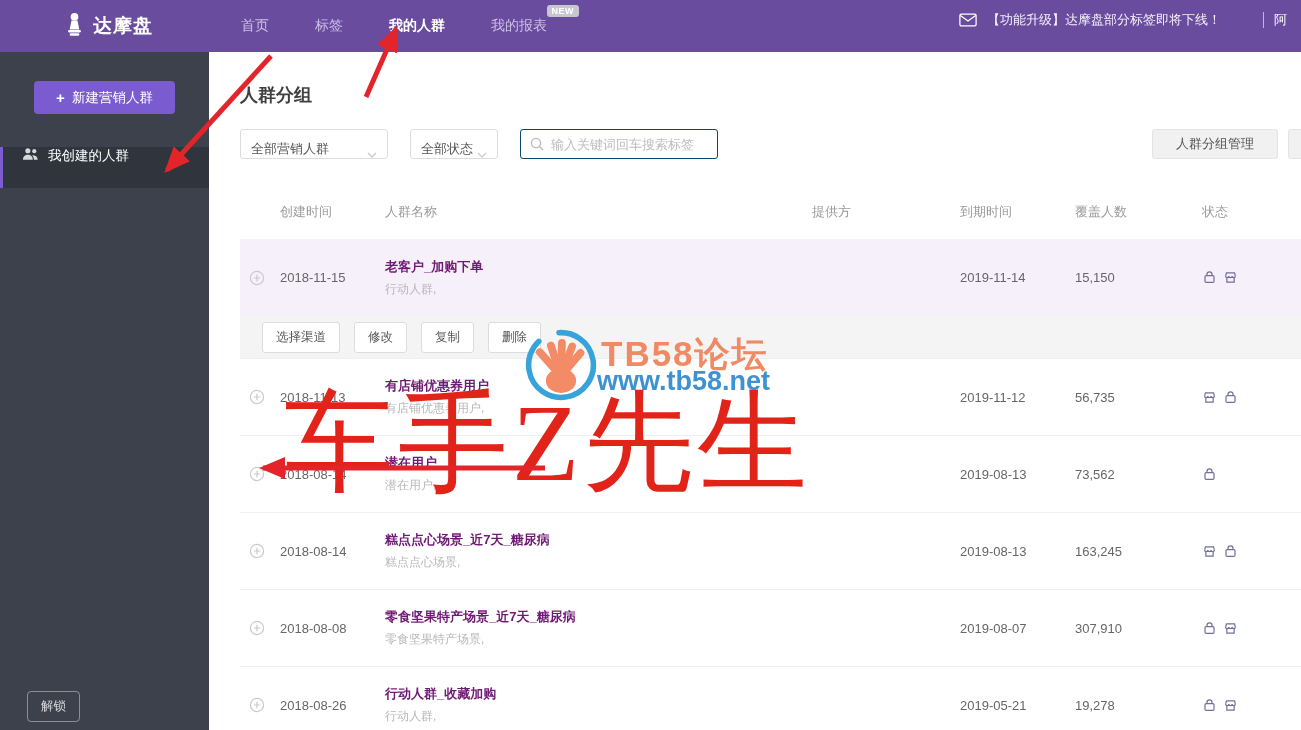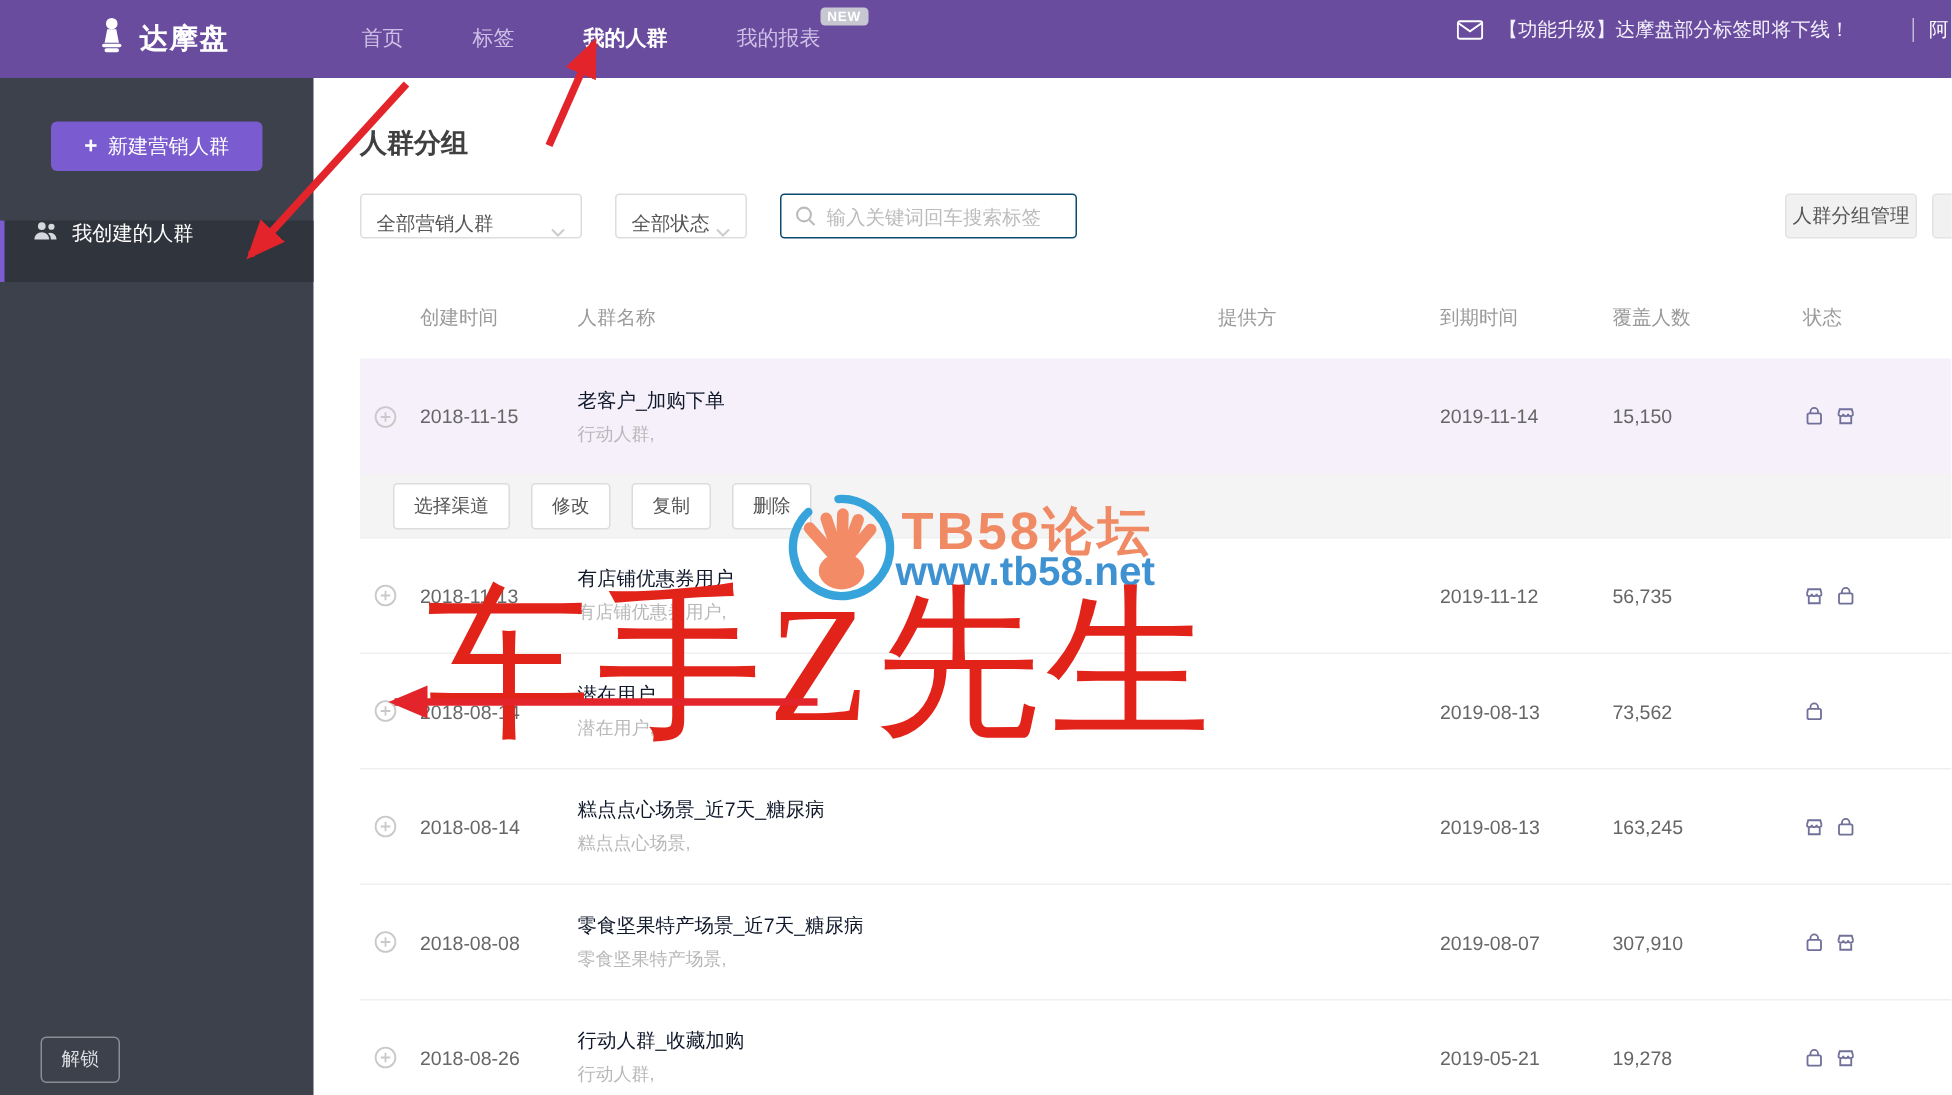--- a/index.html
+++ b/index.html
@@ -7,21 +7,21 @@
   body { font-family:"Liberation Sans","DejaVu Sans",sans-serif; background:#fff; position:relative; }
 
   
   .topbar { position:absolute; left:0; top:0; width:1301px; height:52px; background:#6a4c9e; display:flex; align-items:center; z-index:5; }
   .brand { display:flex; align-items:center; gap:8px; margin-left:64px; color:#fff; }
   .brand-name { font-size:19px; font-weight:bold; letter-spacing:1px; }
   .nav { display:flex; align-items:center; margin-left:88px; gap:46px; }
   .nav-item { font-size:14px; color:#cdbfe6; cursor:pointer; position:relative; white-space:nowrap; }
   .nav-item.active { color:#fff; font-weight:bold; }
   .nav-badge { position:absolute; top:-12px; right:-32px; background:#c7c7d2; color:#fff; font-size:9px; font-weight:bold; padding:1px 5px; border-radius:3px; letter-spacing:.5px; }
-  .topbar-right { position:absolute; right:0; top:0; height:40px; width:330px; display:flex; align-items:center; gap:10px; overflow:hidden;text-align:center; }
+  .topbar-right { position:absolute; right:12px; top:0; height:40px; width:330px; display:flex; align-items:center; gap:10px; overflow:hidden;text-align:center; }
   .notice-text { color:#f4f0fb; font-size:13px; white-space:nowrap; }
   .topbar-divider { width:1px; height:16px; background:rgba(255,255,255,.6); margin-left:32px; }
   .user-partial { color:#fff; font-size:13px; white-space:nowrap; }
 
   
   .sidebar { position:absolute; left:0; top:52px; width:209px; height:678px; background:#3c414b; z-index:4; }
   .create-btn { display:flex; align-items:center; justify-content:center; gap:7px; margin:29px auto 0; width:141px; height:33px; background:#7a5bd0; color:#fff; font-size:13.5px; border:none; border-radius:4px; cursor:pointer; }
   .plus-glyph { font-size:15px; font-weight:bold; }
   .side-item { margin-top:33px; height:41px; display:flex; align-items:flex-start; gap:9px; padding-left:22px; color:#e8e8ec; font-size:13.5px; cursor:pointer; }
   .side-item.active { background:#30343d; border-left:3px solid #7d5bd0; padding-left:19px; color:#fff; }
@@ -30,36 +30,36 @@
   
   .main { position:absolute; left:209px; top:52px; width:1092px; height:678px; background:#fff; }
   .page-title { position:absolute; left:31px; top:31px; font-size:18px; color:#404040; }
   .filters { position:absolute; left:31px; top:77px; display:flex; align-items:center; }
   .select { height:30px; border:1px solid #ddd; border-radius:3px; display:flex; align-items:flex-end; justify-content:space-between; padding:0 10px; font-size:13px; color:#555; cursor:pointer; background:#fff; }
   .select-audience { width:148px; margin-right:22px; }
   .select-status { width:88px; margin-right:22px; }
   .searchbox { width:198px; height:30px; border:1px solid #0c4a6e; border-radius:3px; display:flex; align-items:center; gap:7px; padding:0 9px; background:#fff; }
   .searchbox input { border:none; outline:none; flex:1; font-size:13px; color:#555; font-family:inherit; min-width:0; }
   .searchbox input::placeholder { color:#bcbcbc; }
-  .manage-btn { position:absolute; right:23px; top:77px; height:30px; padding:0 4px; background:#f1f1f1; border:1px solid #e3e3e3; border-radius:3px; font-size:13px; color:#555; cursor:pointer; }
+  .manage-btn { position:absolute; right:23px; top:77px; height:30px; padding:0 23px; background:#f1f1f1; border:1px solid #e3e3e3; border-radius:3px; font-size:13px; color:#555; cursor:pointer; }
   .edge-btn { position:absolute; right:-1px; top:77px; height:30px; width:14px; background:#f1f1f1; border:1px solid #e3e3e3; border-radius:3px 0 0 3px; cursor:pointer; }
 
   
   .table { position:absolute; left:31px; top:133px; width:1061px; }
   .thead { height:54px; display:flex; align-items:center; font-size:13px; color:#9a9a9a; }
   .tr { display:flex; align-items:center; min-height:77px; border-top:1px solid #efefef; font-size:13px; color:#666; }
   .tr.selected { background:#f5f0fa; border-top:none; }
   .col-expand { width:40px; padding-left:9px; display:flex; align-items:center; }
   .col-date { width:105px; }
   .col-name { width:427px; }
   .col-provider { width:148px; }
   .col-expire { width:115px; }
   .col-count { width:127px; }
   .col-status { width:99px; display:flex; gap:6px; align-items:center; }
-  .name-main { color:#0f172a; margin-bottom:5px; }
+  .name-main { color:#701a75; margin-bottom:5px;font-weight:bold; }
   .name-sub { color:#b8b8b8; font-size:12px; }
   .action-bar { height:42px; background:#f4f4f4; display:flex; align-items:center; gap:14px; padding-left:22px; }
   .action-btn { background:#fff; border:1px solid #dcdcdc; border-radius:3px; font-size:12.5px; color:#555; padding:6px 13px; cursor:pointer; white-space:nowrap; }
 
   
   .wm-logo { position:absolute; left:524px; top:328px; width:74px; height:74px; z-index:20; pointer-events:none; }
   .wm-forum { position:absolute; left:601px; top:331px; font-size:35px; font-weight:bold; color:#f08a64; letter-spacing:2px; z-index:20; pointer-events:none; }
   .wm-url { position:absolute; left:597px; top:366px; font-size:27px; font-weight:bold; color:#3f92d2; z-index:20; pointer-events:none; }
   .wm-big { position:absolute; left:284px; top:386px; font-size:110px; line-height:1.05; font-family:"Liberation Serif","DejaVu Serif",serif; color:#e2231a; letter-spacing:4px; z-index:21; pointer-events:none; white-space:nowrap; }
   .annotation-layer { position:absolute; left:0; top:0; width:1301px; height:730px; z-index:30; pointer-events:none; }

